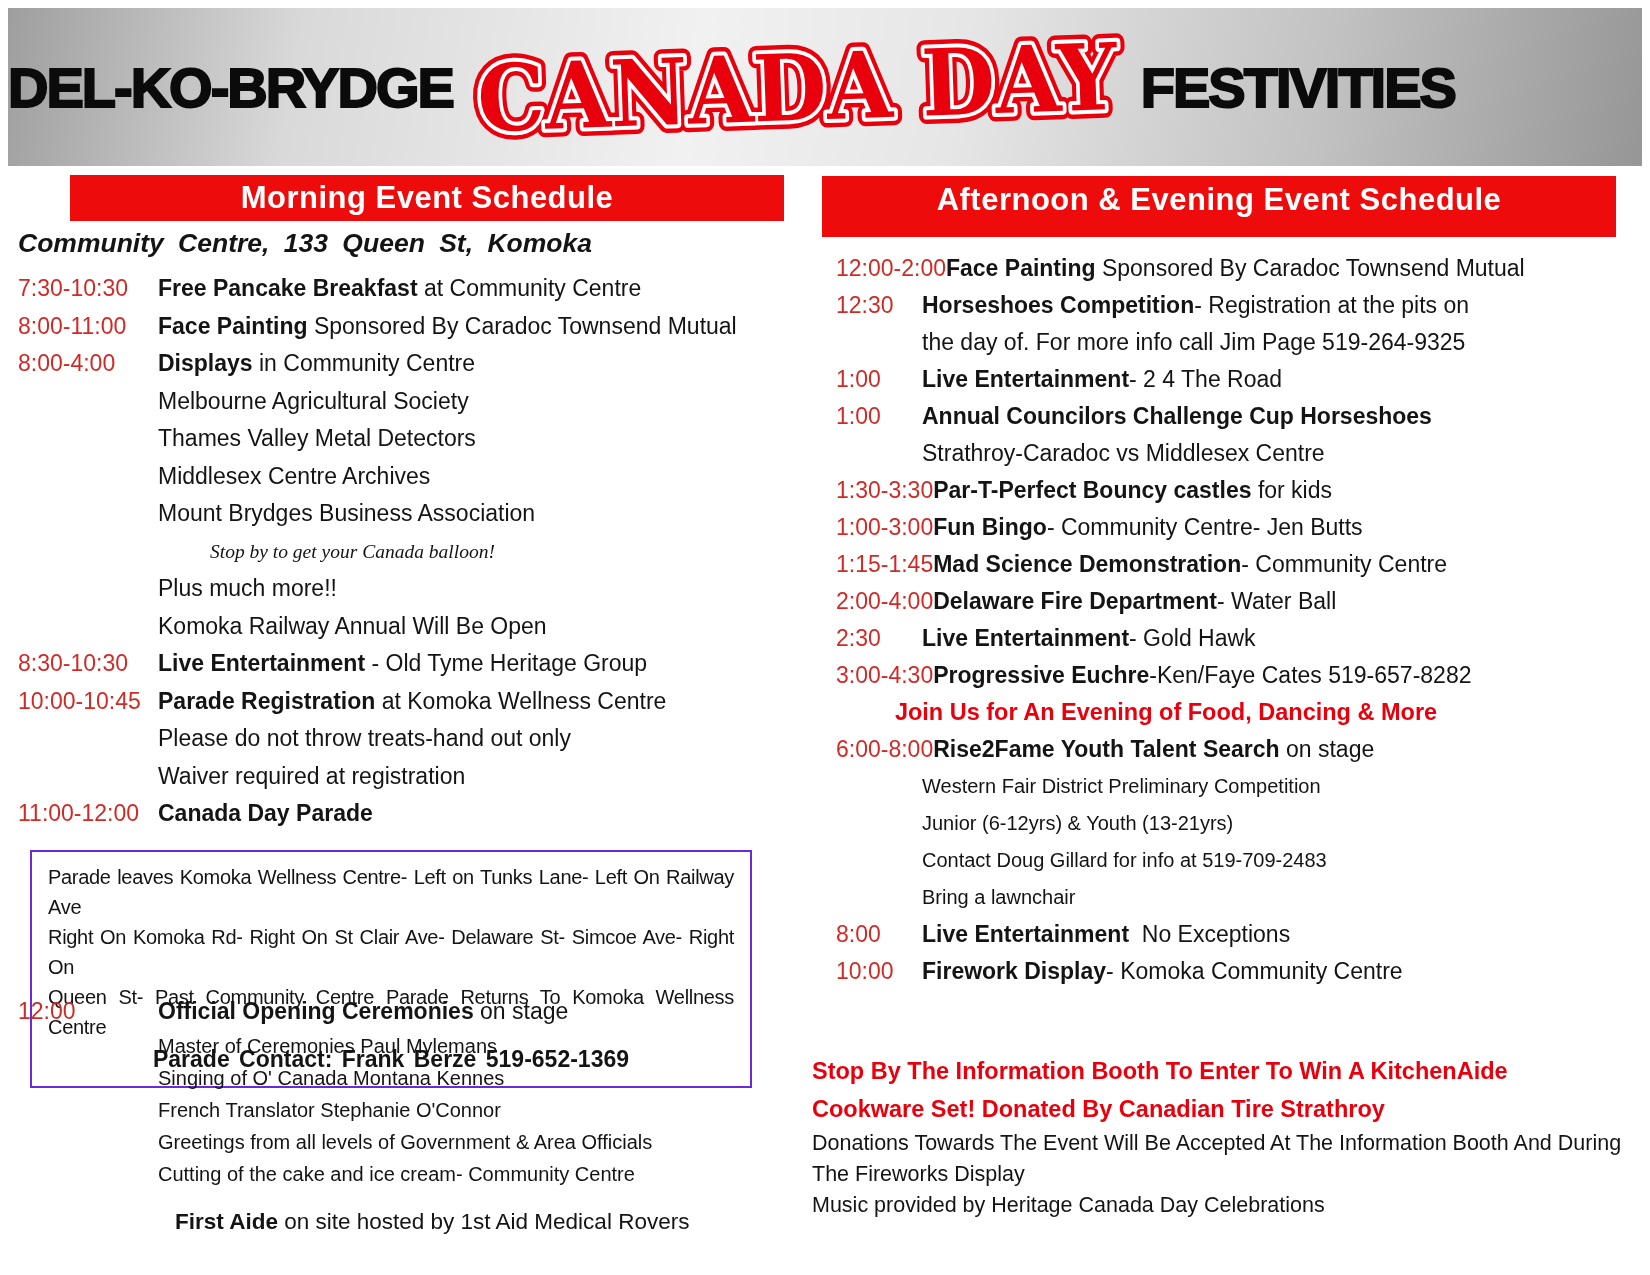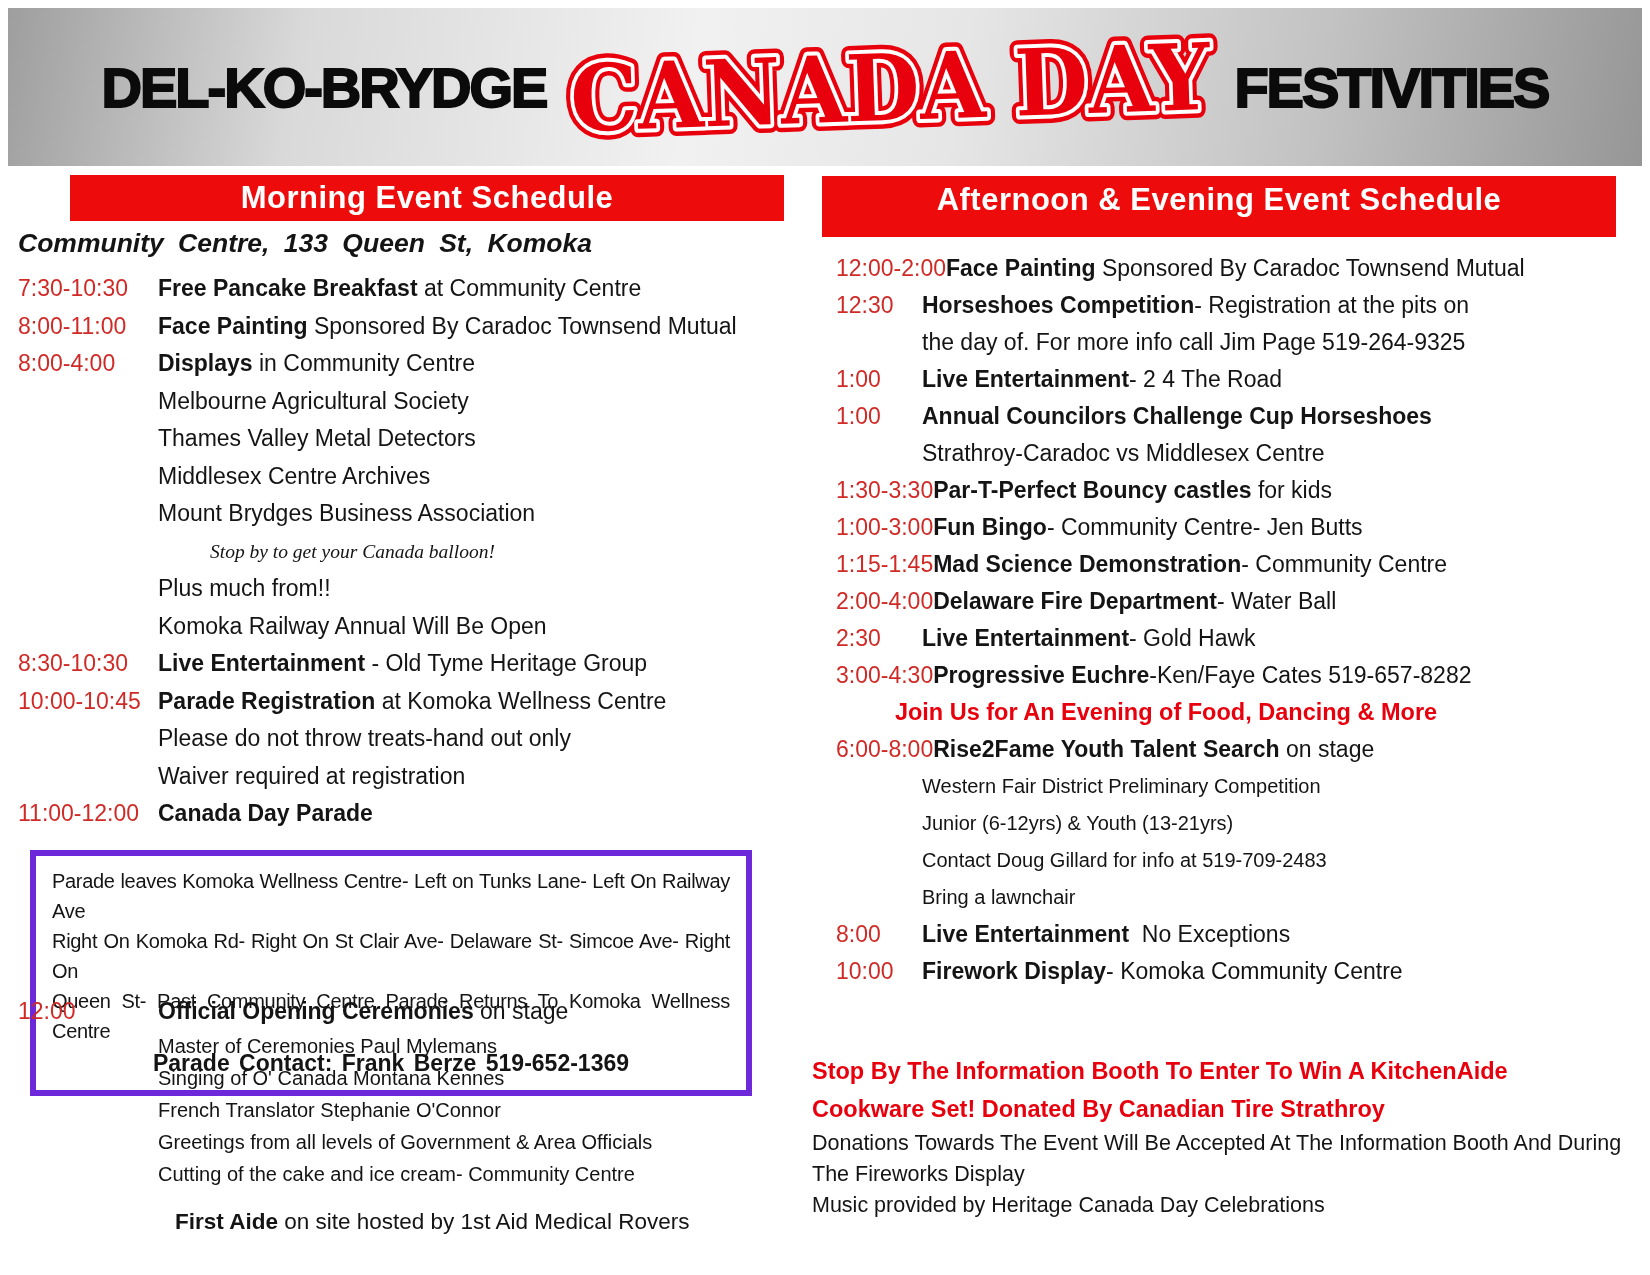--- a/index.html
+++ b/index.html
@@ -7,21 +7,21 @@
     --time-red:#d02a26;
     --banner-red:#ee0b0b;
   }
   html,body{margin:0;padding:0;background:#fff;}
   .page{position:relative;width:1650px;height:1275px;background:#ffffff;overflow:hidden;
         font-family:"Liberation Sans","DejaVu Sans",sans-serif;color:#141414;}
 
   
   .masthead{position:absolute;top:8px;left:8px;width:1634px;height:158px;
     background:linear-gradient(100deg,#9e9e9e 0%,#d9d9d9 18%,#f1f1f1 42%,#e6e6e6 58%,#c2c2c2 80%,#969696 100%);
-    display:flex;align-items:center;justify-content:center;gap:14px;}
+    display:flex;align-items:center;gap:14px;}
   .mast-title{font-weight:bold;font-size:56px;letter-spacing:-2px;color:#0b0b0b;
     -webkit-text-stroke:2px #0b0b0b;white-space:nowrap;}
   .logo-svg{display:block;margin-top:-4px;transform:rotate(-2deg);}
 
   
   .banner{position:absolute;background:var(--banner-red);color:#ffffff;font-weight:bold;
     font-size:31px;text-align:center;letter-spacing:0.5px;}
   #banner-morning{top:175px;left:38px;width:714px;height:46px;line-height:46px;margin-left:32px;}
   #banner-afternoon{top:176px;left:822px;width:794px;height:61px;line-height:47px;}
 
@@ -43,21 +43,21 @@
   #right-rows .row .t{flex:0 0 100px;padding-left:14px;box-sizing:border-box;}
   .row.sub{font-size:20px;line-height:33px;height:33px;}
   .row.balloon .c{font-style:italic;font-size:19.5px;padding-left:52px;font-family:Liberation Serif, serif;}
   .row.redcenter{display:block;height:37px;line-height:37px;text-align:center;
     color:var(--accent-red);font-weight:bold;font-size:23.5px;padding-right:120px;}
   #opening-rows .row{height:38px;line-height:38px;}
   #opening-rows .row.sub{height:32px;line-height:32px;font-size:20px;}
   #first-aid .row{font-size:22.5px;height:30px;line-height:30px;}
 
   
-  #parade-box{position:absolute;top:850px;left:30px;width:722px;border:6px solid #6d28d9;
+  #parade-box{position:absolute;top:850px;left:30px;width:722px;border:2px solid #6d28d9;
     padding:10px 16px;box-sizing:border-box;background:#ffffff;}
   #parade-box .row.pline{display:block;height:auto;line-height:30px;font-size:20px;
     letter-spacing:-0.3px;text-align:justify;text-align-last:justify;white-space:normal;}
   #parade-box .row.contact{display:block;text-align:center;font-weight:bold;font-size:23px;
     line-height:34px;height:34px;word-spacing:3px;}
 
   
   #promo{position:absolute;top:1052px;left:812px;width:820px;}
   #promo .row{display:block;text-align:left;white-space:normal;}
   #promo .row.promo-red{color:var(--accent-red);font-weight:bold;font-size:23.5px;line-height:38px;height:38px;}
@@ -108,21 +108,21 @@
       <div class="row">
         <span class="t"></span>
         <span class="c">Mount Brydges Business Association</span>
       </div>
       <div class="row balloon">
         <span class="t"></span>
         <span class="c">Stop by to get your Canada balloon!</span>
       </div>
       <div class="row">
         <span class="t"></span>
-        <span class="c">Plus much from!!</span>
+        <span class="c">Plus much more!!</span>
       </div>
       <div class="row">
         <span class="t"></span>
         <span class="c">Komoka Railway Annual Will Be Open</span>
       </div>
       <div class="row">
         <span class="t">8:30-10:30</span>
         <span class="c"><b>Live Entertainment</b> - Old Tyme Heritage Group</span>
       </div>
       <div class="row">

